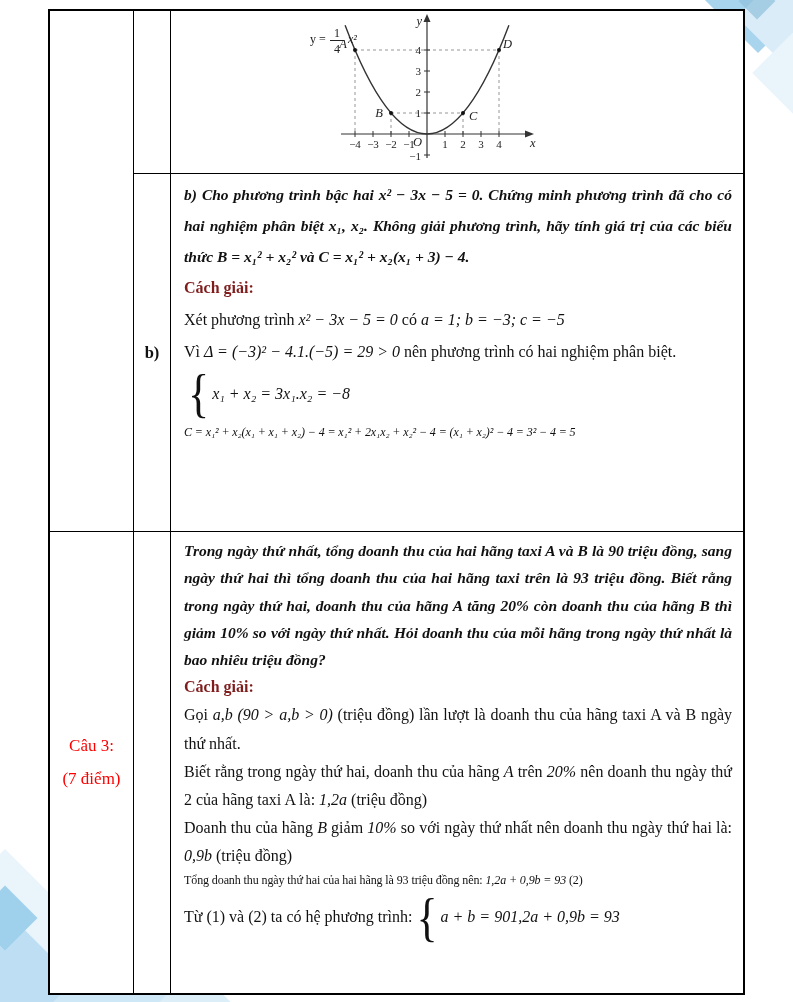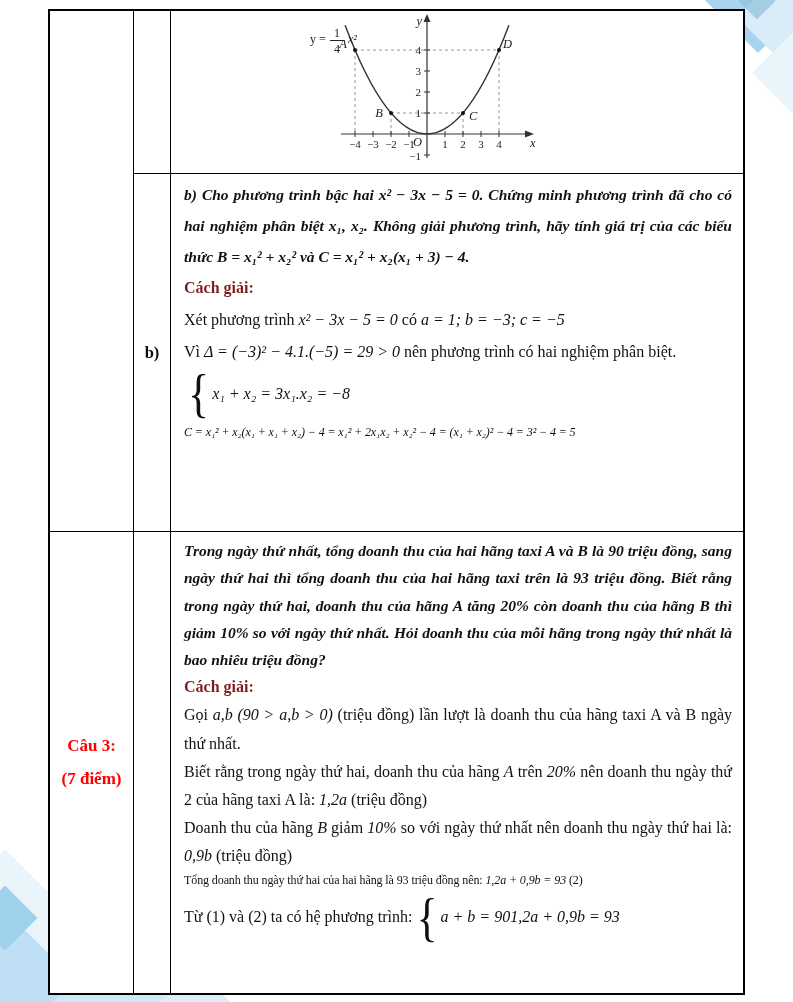--- a/index.html
+++ b/index.html
@@ -42,21 +42,21 @@
   .stmt{font-weight:bold;font-style:italic;text-align:justify;margin:0;}
   .stmt{font-size:15.5px;}
   .line{margin:0;text-align:justify;}
   .red{color:#7f1d1d;font-weight:bold;}
   .math{font-style:italic;}
   .tight{font-size:12px;white-space:nowrap;letter-spacing:-0.1px;text-align:left;}
   .sys{display:flex;align-items:center;margin:4px 0 4px 0;}
   .sys .intro{line-height:1.4;}
   .brace{font-size:44px;line-height:1;transform:scaleY(1.22);font-weight:400;margin:0 3px 0 4px;}
   .sys-eqs{display:flex;flex-direction:row;line-height:1.55;font-style:italic;font-size:16px;}
-  .qlabel{color:#fe0000;font-weight:bold;font-size:17px;line-height:1.9;text-align:center;}
+  .qlabel{color:#fe0000;font-weight:normal;font-size:17px;line-height:1.9;text-align:center;}
 
   
   .graph-svg{display:block;margin-left:126px;margin-top:1px;}
   .graph-svg text{font-family:"Liberation Serif", serif;fill:#222;}
   .tick-num{font-size:11px;}
   .pt-label{font-size:12.5px;font-style:italic;}
   .ax-label{font-size:12.5px;font-style:italic;}
   .eq-label{font-size:12px;}
 </style>
 </head>

